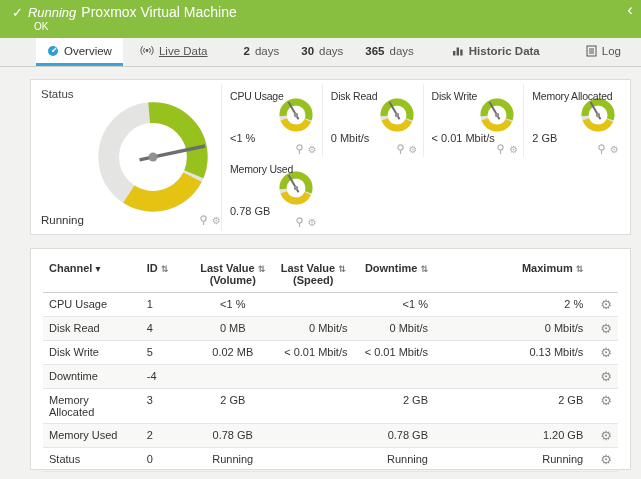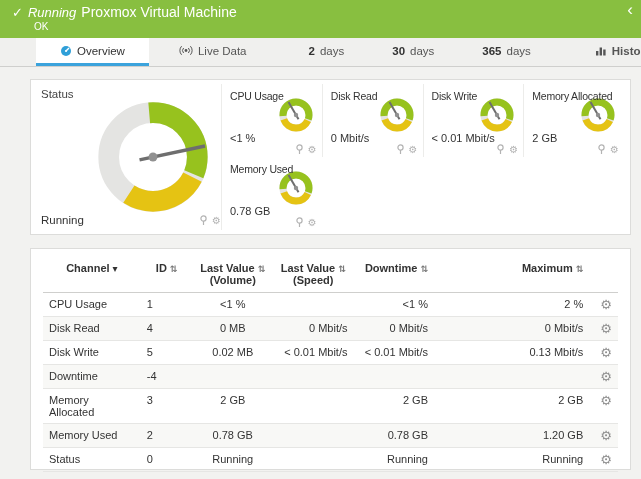--- a/index.html
+++ b/index.html
@@ -11,25 +11,25 @@
   .hdr { position:relative; height:38px; background:#88bf40; color:#fff; padding:4px 10px 0 12px; }
   .hdr-row1 { display:flex; align-items:center; gap:5px; }
   .hdr-check { font-size:13px; font-weight:bold; }
   .hdr-kind { font-style:italic; font-size:13px; }
   .hdr-title { font-weight:normal; font-size:14px; }
   .hdr-status { font-size:10px; margin-left:22px; margin-top:1px; }
   .hdr-collapse { position:absolute; right:8px; top:2px; font-size:17px; color:#fff; cursor:pointer; line-height:16px; }
 
   
   .tabs { display:flex; align-items:stretch; height:29px; background:#f0f0ee; border-bottom:1px solid #cfcfcd; padding-left:36px; }
-  .tab { display:flex; align-items:center; gap:5px; padding:0 24px; font-size:11.5px; color:#555; cursor:pointer; border-bottom:3px solid transparent; line-height:26px; white-space:nowrap; }
+  .tab { display:flex; align-items:center; gap:5px; padding:0 11px; font-size:11.5px; color:#555; cursor:pointer; border-bottom:3px solid transparent; line-height:26px; white-space:nowrap; }
   .tab b { color:#333; font-size:11.5px; }
   .tab.active { background:#fff; border-bottom:3px solid #3ba3dc; color:#333; }
   .tab .ticon { display:inline-flex; align-items:center; }
-  .t-live { margin-left:6px; } .t-d2 { margin-left:14px; } .t-hist { margin-left:16px;font-weight:bold; } .t-log { margin-left:24px;text-align:right; } .t-set { margin-left:auto; margin-right:2px; }
+  .t-live { margin-left:6px;text-decoration:underline; } .t-d2 { margin-left:14px; } .t-hist { margin-left:16px;font-weight:bold; } .t-log { margin-left:24px;text-align:right; } .t-set { margin-left:auto; margin-right:2px; }
   .gear-glyph { font-size:12px; color:#555; line-height:1; }
 
   
   .panel { position:relative; background:#fff; border:1px solid #dcdcda; margin:0 10px 0 30px; }
   .panel-status { margin-top:12px; height:156px; }
   .panel-table { margin-top:13px; height:222px; padding:6px 12px 4px 12px; }
   .panel-label { position:absolute; left:10px; top:8px; font-size:11.5px; color:#444; }
 
   
   .gauge-main { position:absolute; left:58px; top:13px; }
@@ -43,21 +43,21 @@
   .cards { position:absolute; left:190px; top:4px; right:6px; display:grid; grid-template-columns:repeat(4,1fr); grid-auto-rows:73px; }
   .card { position:relative; border-left:1px solid #ececea; }
   .card-label { position:absolute; left:8px; top:6px; font-size:10.5px; letter-spacing:-0.2px; color:#333; white-space:nowrap; z-index:2; }
   .gmini { position:absolute; right:8px; top:13px; }
   .card-value { position:absolute; left:8px; bottom:13px; font-size:11px; color:#333; white-space:nowrap; }
   .card-icons { position:absolute; right:5px; bottom:2px; }
 
   
   table { width:100%; border-collapse:collapse; table-layout:fixed; }
   th, td { font-size:11px; color:#333; padding:5px 6px; border-bottom:1px solid #e6e6e4; vertical-align:top; }
-  thead th { font-weight:bold; text-align:center; padding-top:7px; padding-bottom:6px; border-bottom:1px solid #cfcfcd; cursor:pointer; }
+  thead th { font-weight:bold; text-align:left; padding-top:7px; padding-bottom:6px; border-bottom:1px solid #cfcfcd; cursor:pointer; }
   tbody tr { cursor:pointer; }
   tbody tr:nth-child(even) { background:#f8f8f6; }
   tbody td { height:24px; }
   .c-id { width:9%; }
   .c-chn { width:17%; }
   .c-vol { width:14%; text-align:center; }
   .c-spd { width:14%; text-align:right; }
   .c-min { width:14%; text-align:right; }
   .c-max { width:27%; text-align:right; }
   .c-gr  { width:5%; text-align:right; }

